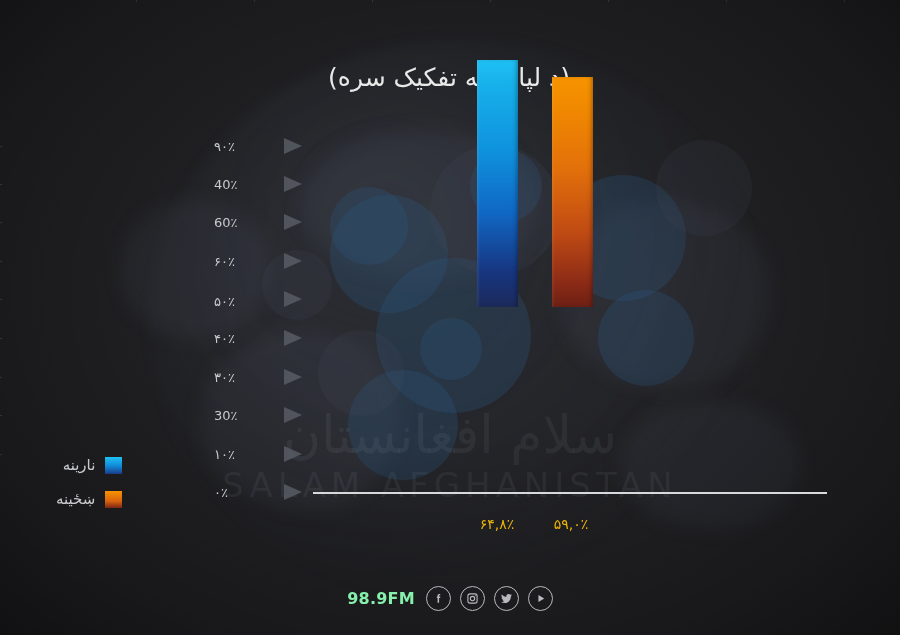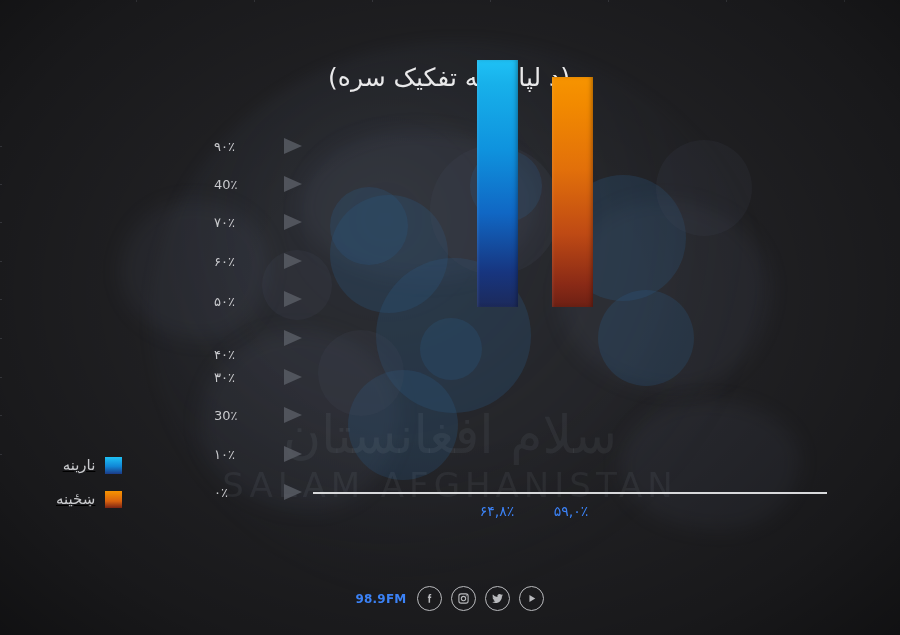--- a/index.html
+++ b/index.html
@@ -164,43 +164,42 @@
   }
   .bar.female {
     left: 552px;
     width: 41px;
     background: linear-gradient(to bottom,
         #f79400 0%, #f28a00 12%, #e2700a 40%, #bf4a14 68%, #8a2a16 90%, #6d2014 100%);
     box-shadow: inset -3px 0 5px -2px rgba(0,0,0,0.38), inset 2px 0 3px -1px rgba(255,255,255,0.10);
   }
   .bar-value {
     position: absolute;
-    top: 503px;
+    top: 516px;
     width: 110px;
     text-align: center;
-    color: #3b82f6;
+    color: #eab308;
     font-size: 14px;
     letter-spacing: 0.6px;
     direction: ltr;
   }
   .bar-value.male   { left: 442px; }
   .bar-value.female { left: 516px; }
 
   
   #legend {
     position: absolute;
     left: 56px;
     top: 448px;
     direction: rtl;
   }
   .legend-row {
     display: flex;
     align-items: center;
     height: 34px;
-    text-decoration: underline;
   }
   .legend-swatch {
     width: 17px;
     height: 17px;
     flex: 0 0 auto;
   }
   .legend-swatch.male {
     background: linear-gradient(to bottom, #1fc1f5 0%, #1187d6 55%, #1c3a86 100%);
   }
   .legend-swatch.female {
@@ -219,22 +218,22 @@
     left: 0;
     right: 0;
     top: 586px;
     display: flex;
     justify-content: center;
     align-items: center;
     direction: ltr;
     gap: 9px;
   }
   #fm-label {
-    color: #3b82f6;
-    font-size: 12px;
+    color: #86efac;
+    font-size: 16px;
     font-weight: bold;
     letter-spacing: 0.2px;
     margin-right: 2px;
     text-align: right;
   }
   .social {
     width: 23px;
     height: 23px;
     border-radius: 50%;
     border: 1.6px solid #b9babd;
@@ -308,24 +307,24 @@
   </div>
 
   <div id="title">
     <span class="line2">(د لپاره په تفکیک سره)</span>
   </div>
 
   <div id="plot">
 
     <div class="ytick" style="top:146px;">۹۰٪</div>
     <div class="ytick" style="top:184px;">40٪</div>
-    <div class="ytick" style="top:222px;">۷۰٪</div>
+    <div class="ytick" style="top:222px;">60٪</div>
     <div class="ytick" style="top:261px;">۶۰٪</div>
     <div class="ytick" style="top:301px;">۵۰٪</div>
-    <div class="ytick" style="top:354px;">۴۰٪</div>
+    <div class="ytick" style="top:338px;">۴۰٪</div>
     <div class="ytick" style="top:377px;">۳۰٪</div>
     <div class="ytick" style="top:415px;">30٪</div>
     <div class="ytick" style="top:454px;">۱۰٪</div>
     <div class="ytick" style="top:492px;">۰٪</div>
 
     <div class="yarrow" style="top:146px;"></div>
     <div class="yarrow" style="top:184px;"></div>
     <div class="yarrow" style="top:222px;"></div>
     <div class="yarrow" style="top:261px;"></div>
     <div class="yarrow" style="top:299px;"></div>

